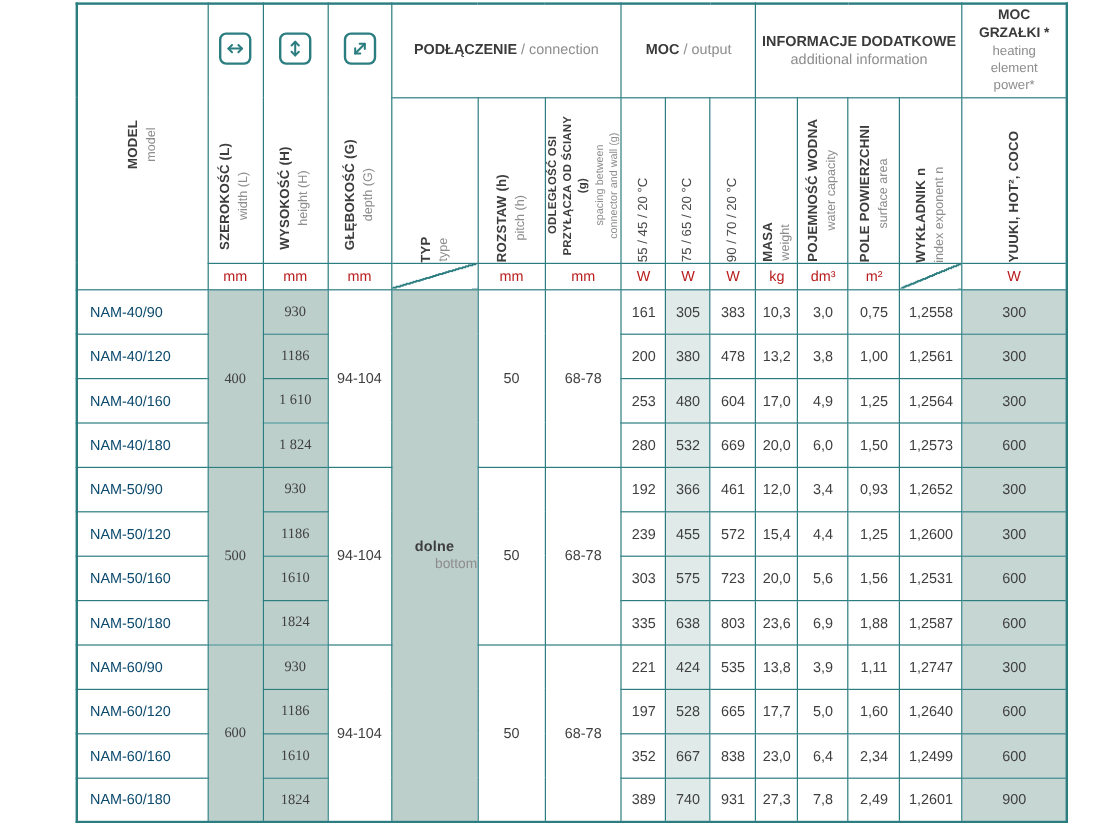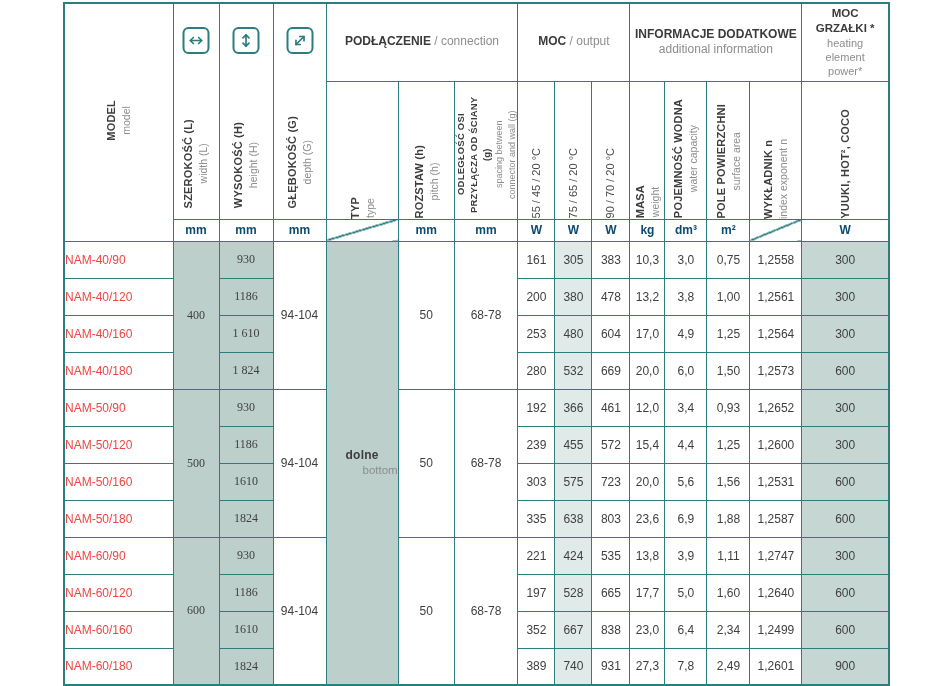--- a/index.html
+++ b/index.html
@@ -38,25 +38,25 @@
   .vh-wrap{height:129px;display:flex;align-items:flex-end;justify-content:center;}
   td.ghead{vertical-align:middle;line-height:1.3;}
   .ghead .gpl{font-weight:bold;color:#3A3A3A;font-size:12px;}
   .ghead .gen{font-weight:normal;color:var(--gray);font-size:12px;}
   .ghead .block{display:block;}
   td.heater-head{padding:0 9px;}
   td.heater-head .gpl{font-size:11.5px;text-align:center;}
   td.heater-head .gen{font-size:11px;}
 
   
-  td.unit{font-weight:700;font-size:12px;color:#0c4a6e;}
+  td.unit{font-weight:400;font-size:12px;color:#b91c1c;}
   td.diag{background-image:linear-gradient(to bottom right,transparent calc(50% - 0.9px),var(--teal) calc(50% - 0.9px),var(--teal) calc(50% + 0.9px),transparent calc(50% + 0.9px));}
 
   
-  td.model-cell{text-align:left;font-size:12px;color:#ef4444;}
+  td.model-cell{text-align:left;padding-left:10px;font-size:12px;color:#0c4a6e;}
   td.num{font-size:12px;color:#3F3F3F;}
   td.sage{background:var(--sage);font-family:Liberation Serif, serif;}
   td.tint{background:var(--tint);}
   td.heater{background:var(--heater);}
   td.typ-cell{background:var(--sage);line-height:1.35;}
   td.typ-cell .pl{display:block;font-size:12px;}
   td.typ-cell .en{display:block;font-size:11.5px;padding-left:36px;}
 </style>
 </head>
 <body>

